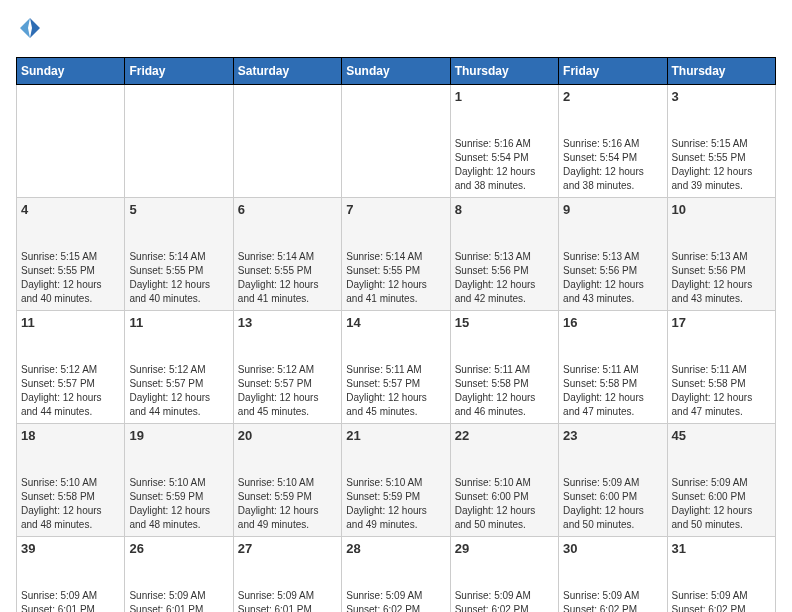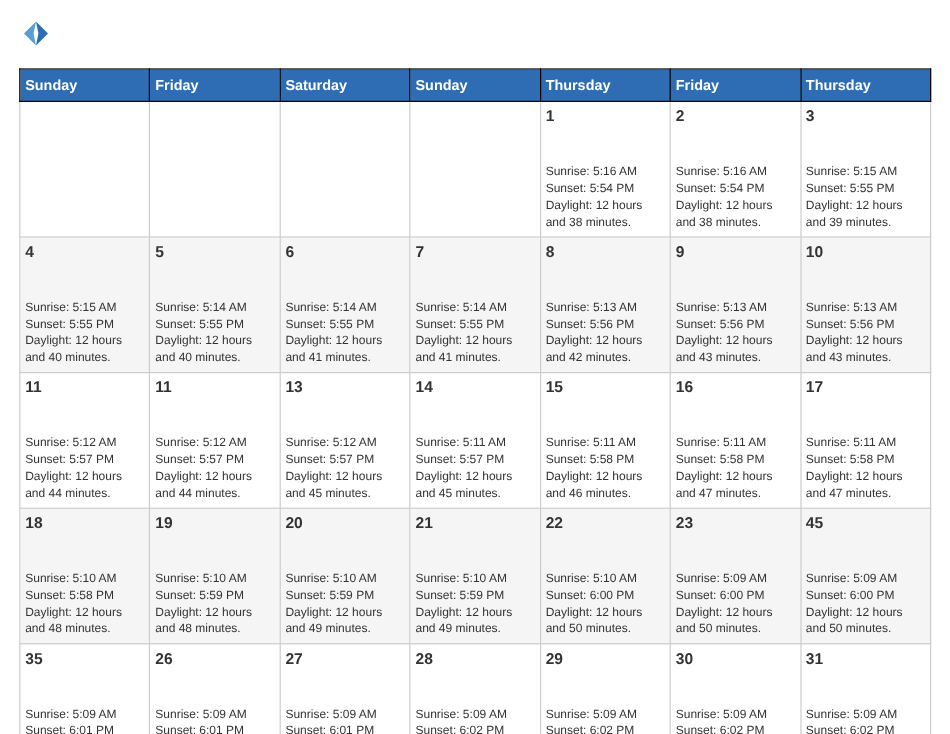--- a/index.html
+++ b/index.html
@@ -225,21 +225,21 @@
           <div class="day-number">23</div>
           <div class="day-info">Sunrise: 5:09 AM<br>Sunset: 6:00 PM<br>Daylight: 12 hours<br>and 50 minutes.</div>
         </td>
         <td>
           <div class="day-number">45</div>
           <div class="day-info">Sunrise: 5:09 AM<br>Sunset: 6:00 PM<br>Daylight: 12 hours<br>and 50 minutes.</div>
         </td>
       </tr>
       <tr>
         <td>
-          <div class="day-number">35</div>
+          <div class="day-number">39</div>
           <div class="day-info">Sunrise: 5:09 AM<br>Sunset: 6:01 PM<br>Daylight: 12 hours<br>and 51 minutes.</div>
         </td>
         <td>
           <div class="day-number">26</div>
           <div class="day-info">Sunrise: 5:09 AM<br>Sunset: 6:01 PM<br>Daylight: 12 hours<br>and 51 minutes.</div>
         </td>
         <td>
           <div class="day-number">27</div>
           <div class="day-info">Sunrise: 5:09 AM<br>Sunset: 6:01 PM<br>Daylight: 12 hours<br>and 52 minutes.</div>
         </td>

